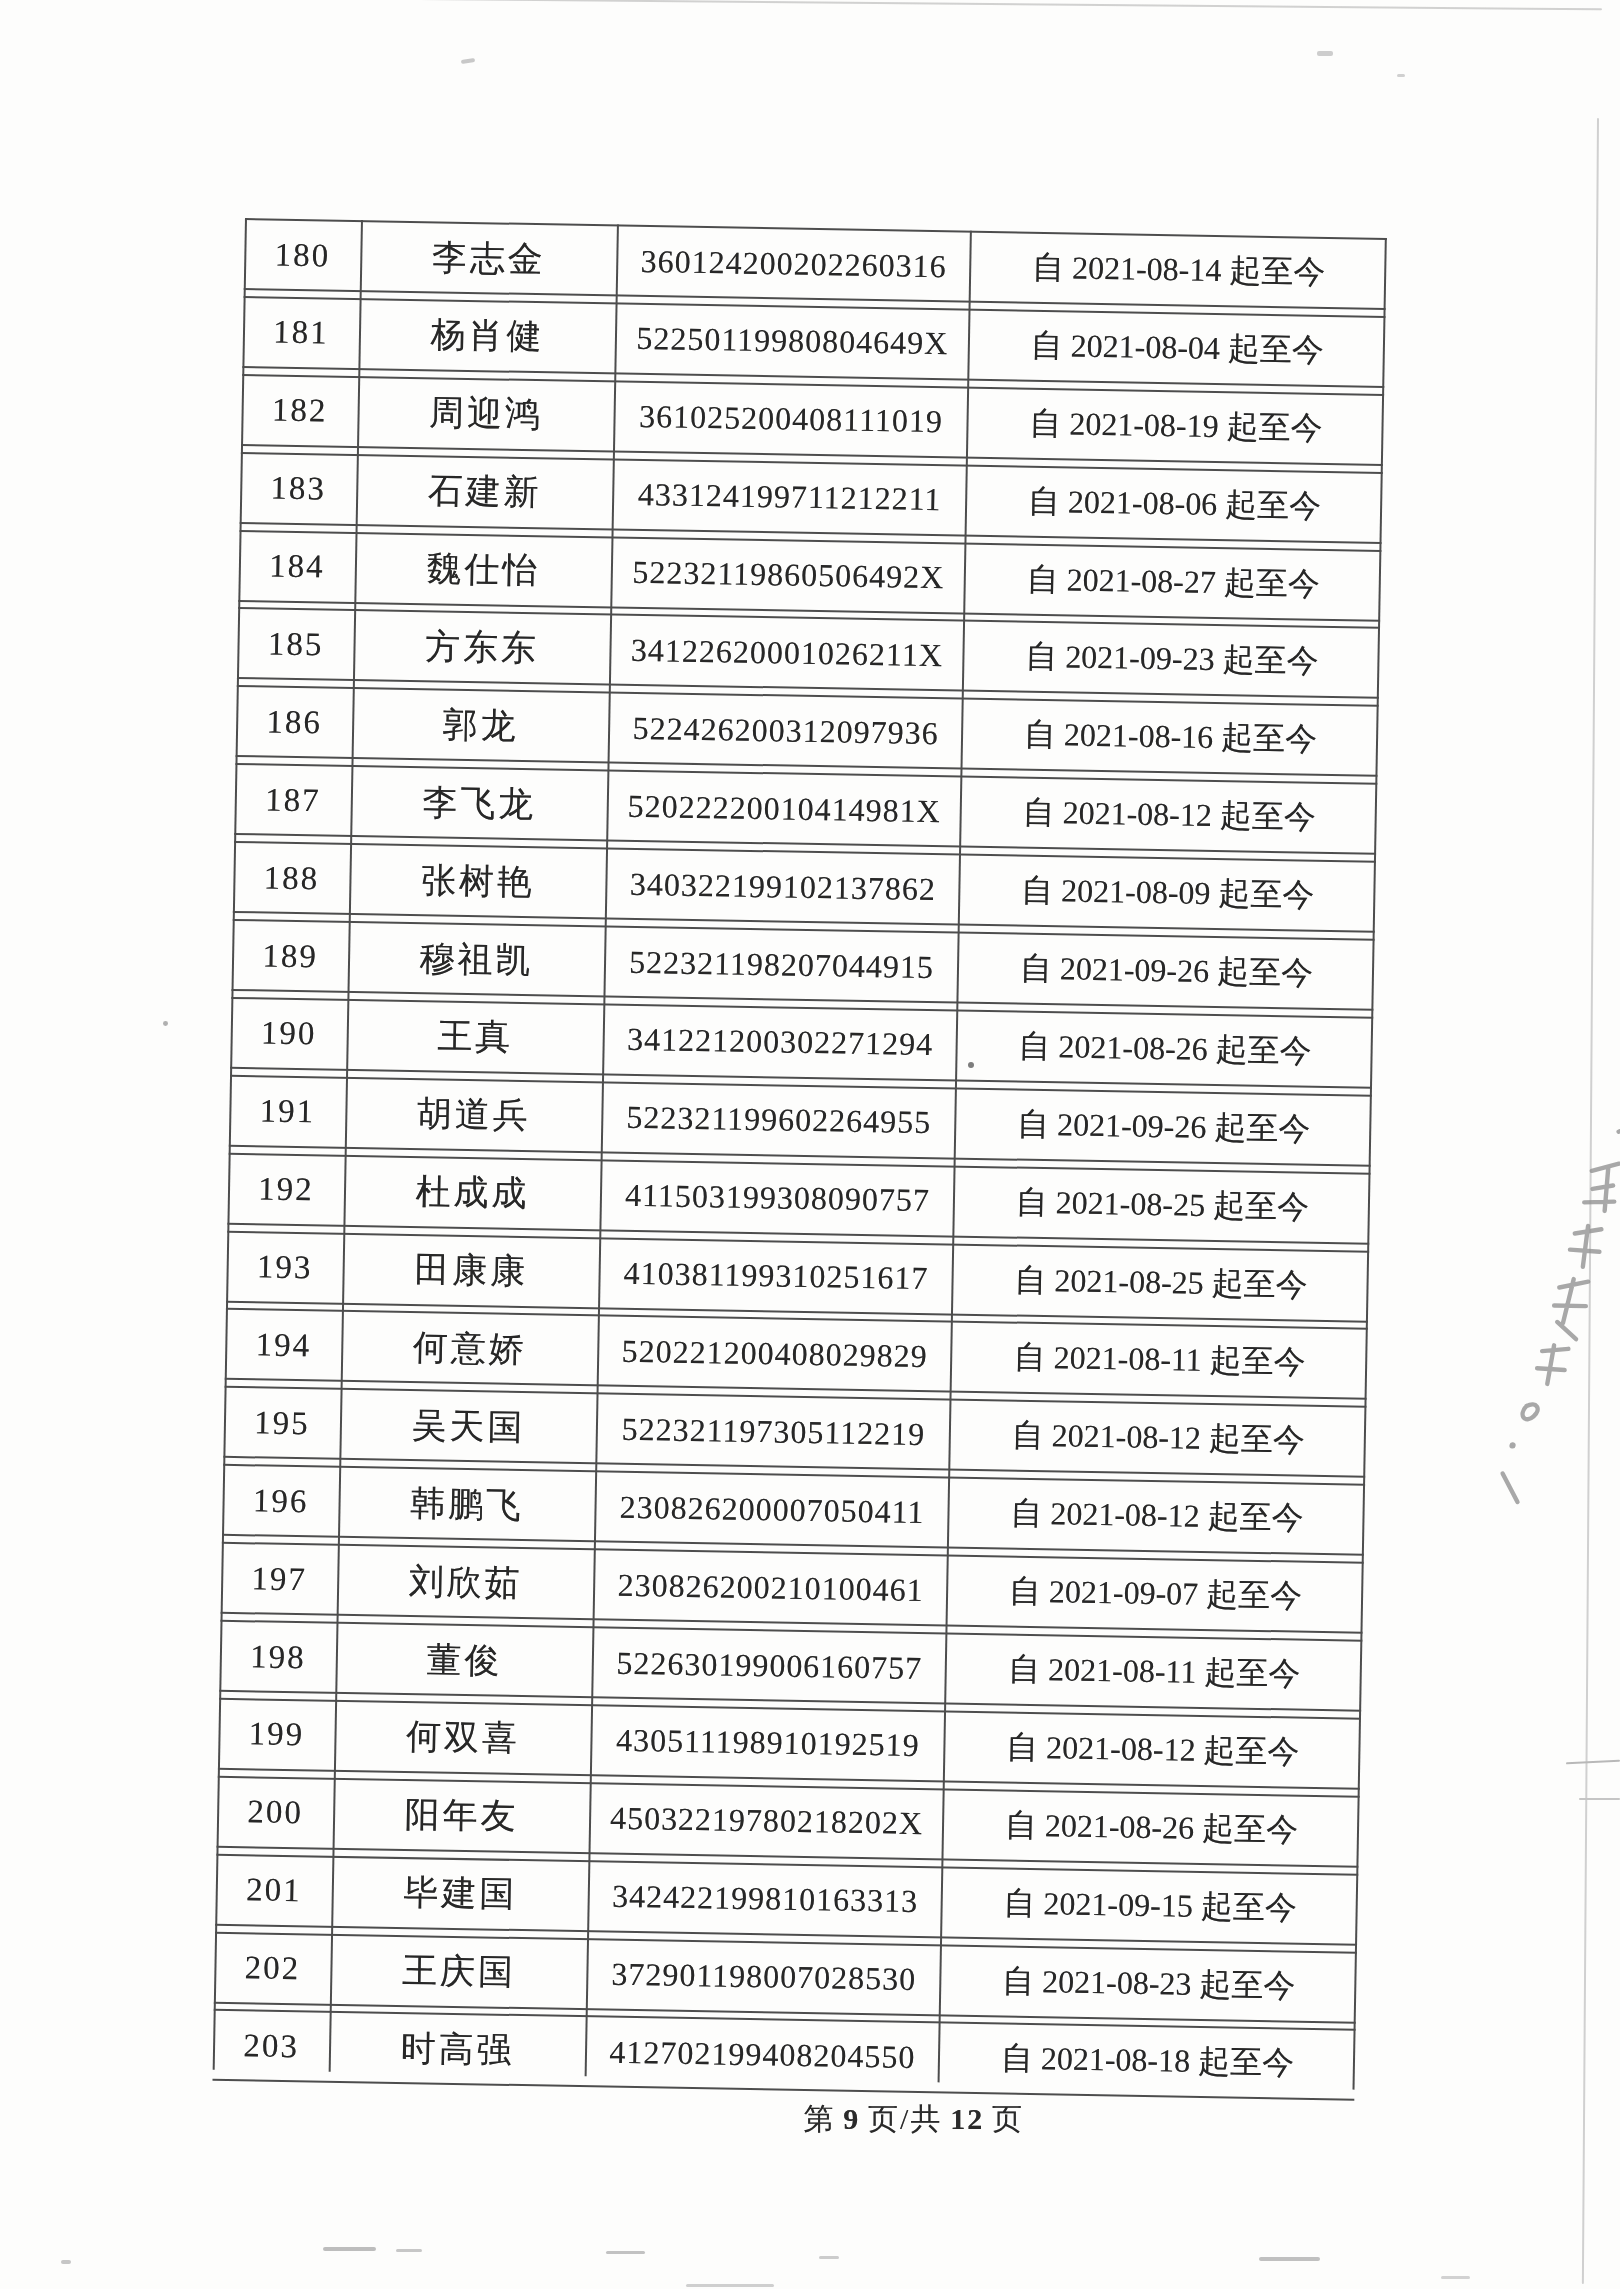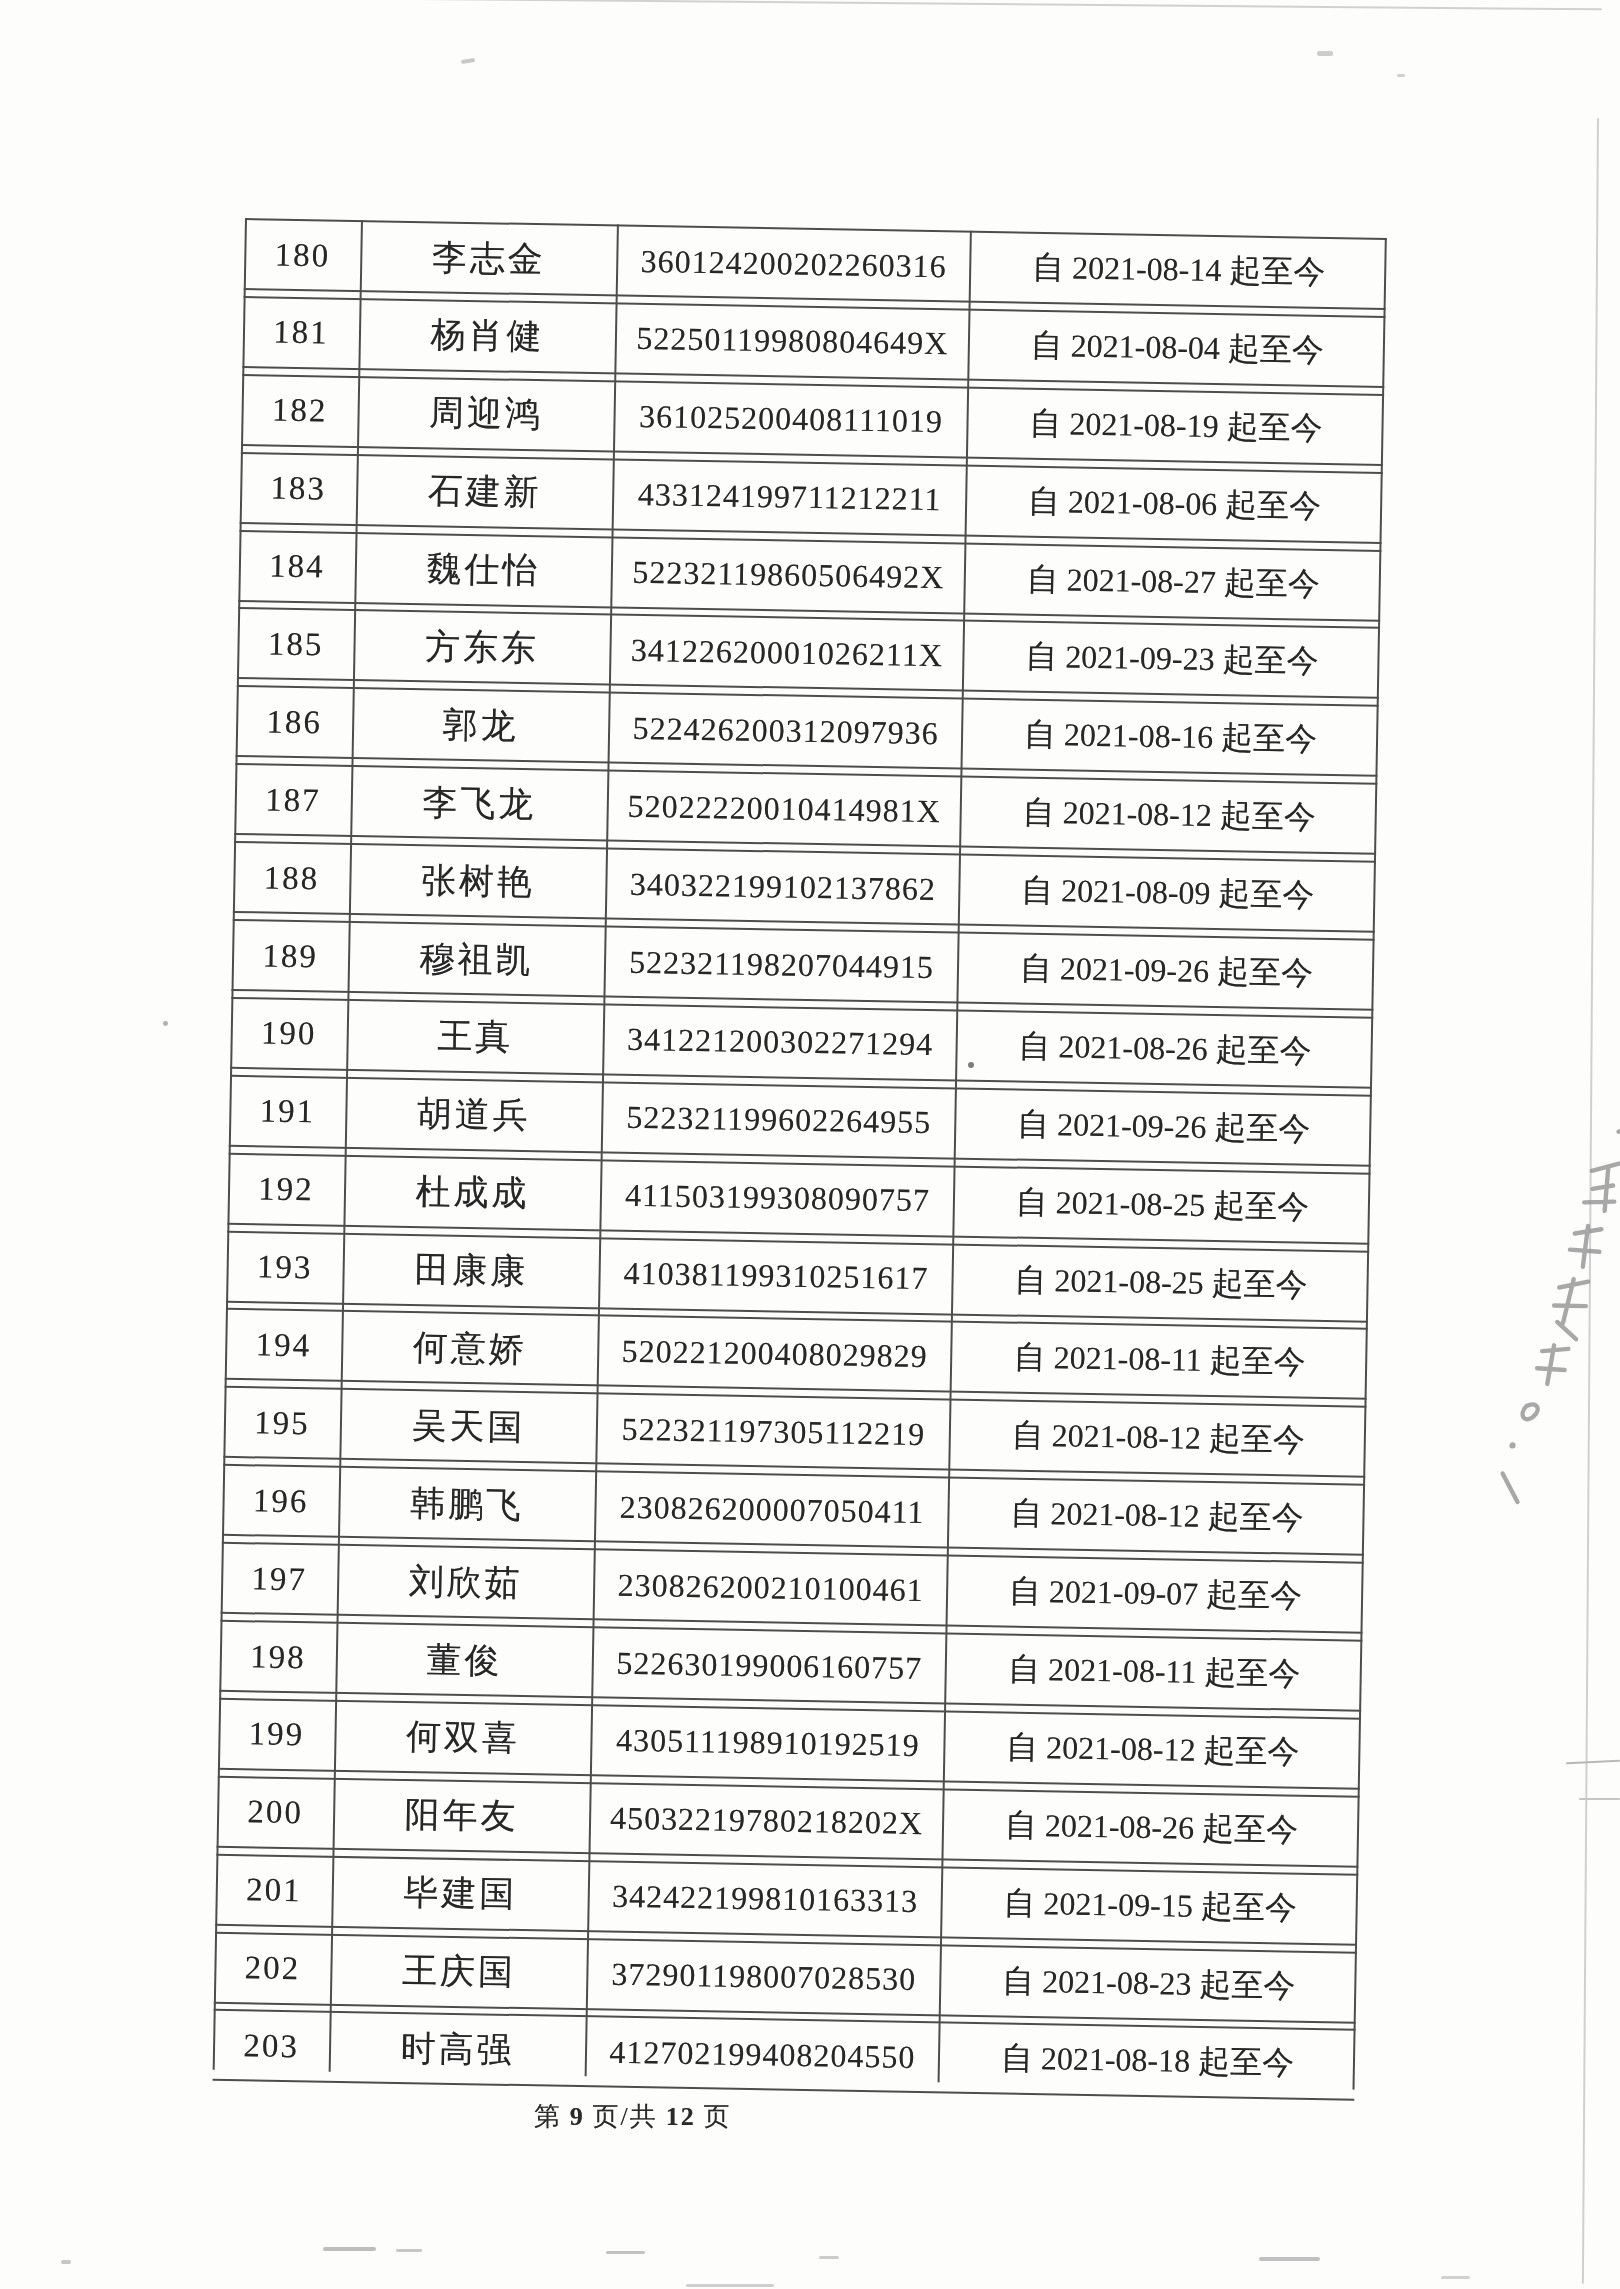--- a/index.html
+++ b/index.html
@@ -33,21 +33,21 @@
   .c-name{flex:0 0 257px;font-size:35px;letter-spacing:2.9px;}
   .c-id{flex:0 0 353px;font-size:32px;letter-spacing:1px;}
   .c-period{flex:0 0 417px;font-size:32px;}
   .vline{
     position:absolute;top:0;height:1852px;width:2px;background:#4d4d4d;
   }
 
   
   .footer{
     position:absolute;left:534px;top:2099px;width:490px;
-    text-align:left;font-size:26px;color:#2a2a2a;
+    text-align:right;font-size:30px;color:#2a2a2a;
     text-shadow:0 0 0.6px rgba(45,45,45,0.5);
     letter-spacing:2px;
   }
   .footer .num{font-weight:bold;padding:0 7.8px;}
 
   
   .artifact{position:absolute;pointer-events:none;}
   .dash{background:#c2c2c2;border-radius:2px;}
   .dot{border-radius:50%;}
   .hw{opacity:0.8;}

